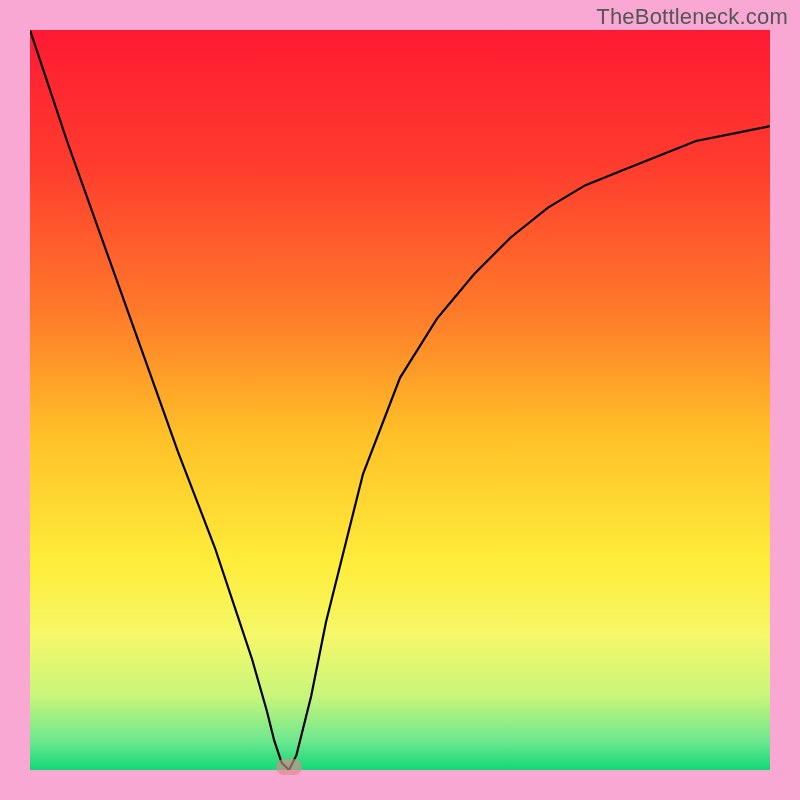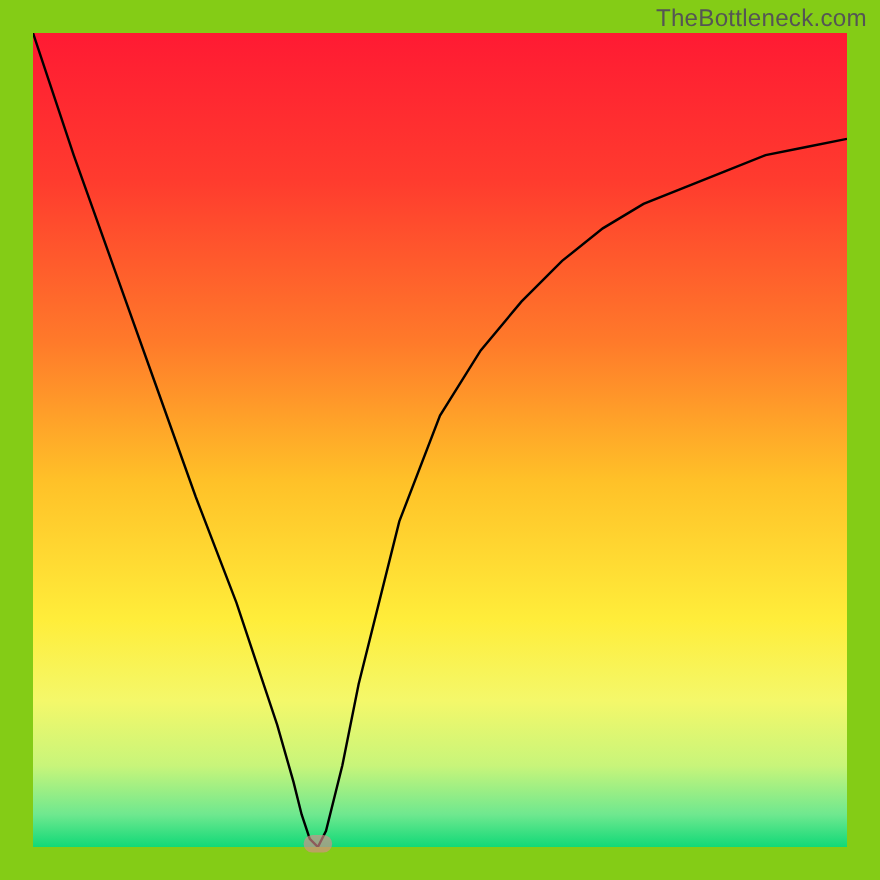--- a/index.html
+++ b/index.html
@@ -8,21 +8,21 @@
     width: 800px;
     height: 800px;
     background: #000;
     font-family: Arial, Helvetica, sans-serif;
     overflow: hidden;
   }
   .frame {
     position: relative;
     width: 800px;
     height: 800px;
-    background: #84cc16;
+    background: #f9a8d4;
   }
   .watermark {
     position: absolute;
     top: 4px;
     right: 12px;
     color: #555;
     font-size: 22px;
     letter-spacing: 0.2px;
     font-weight: 400;
     z-index: 5;

